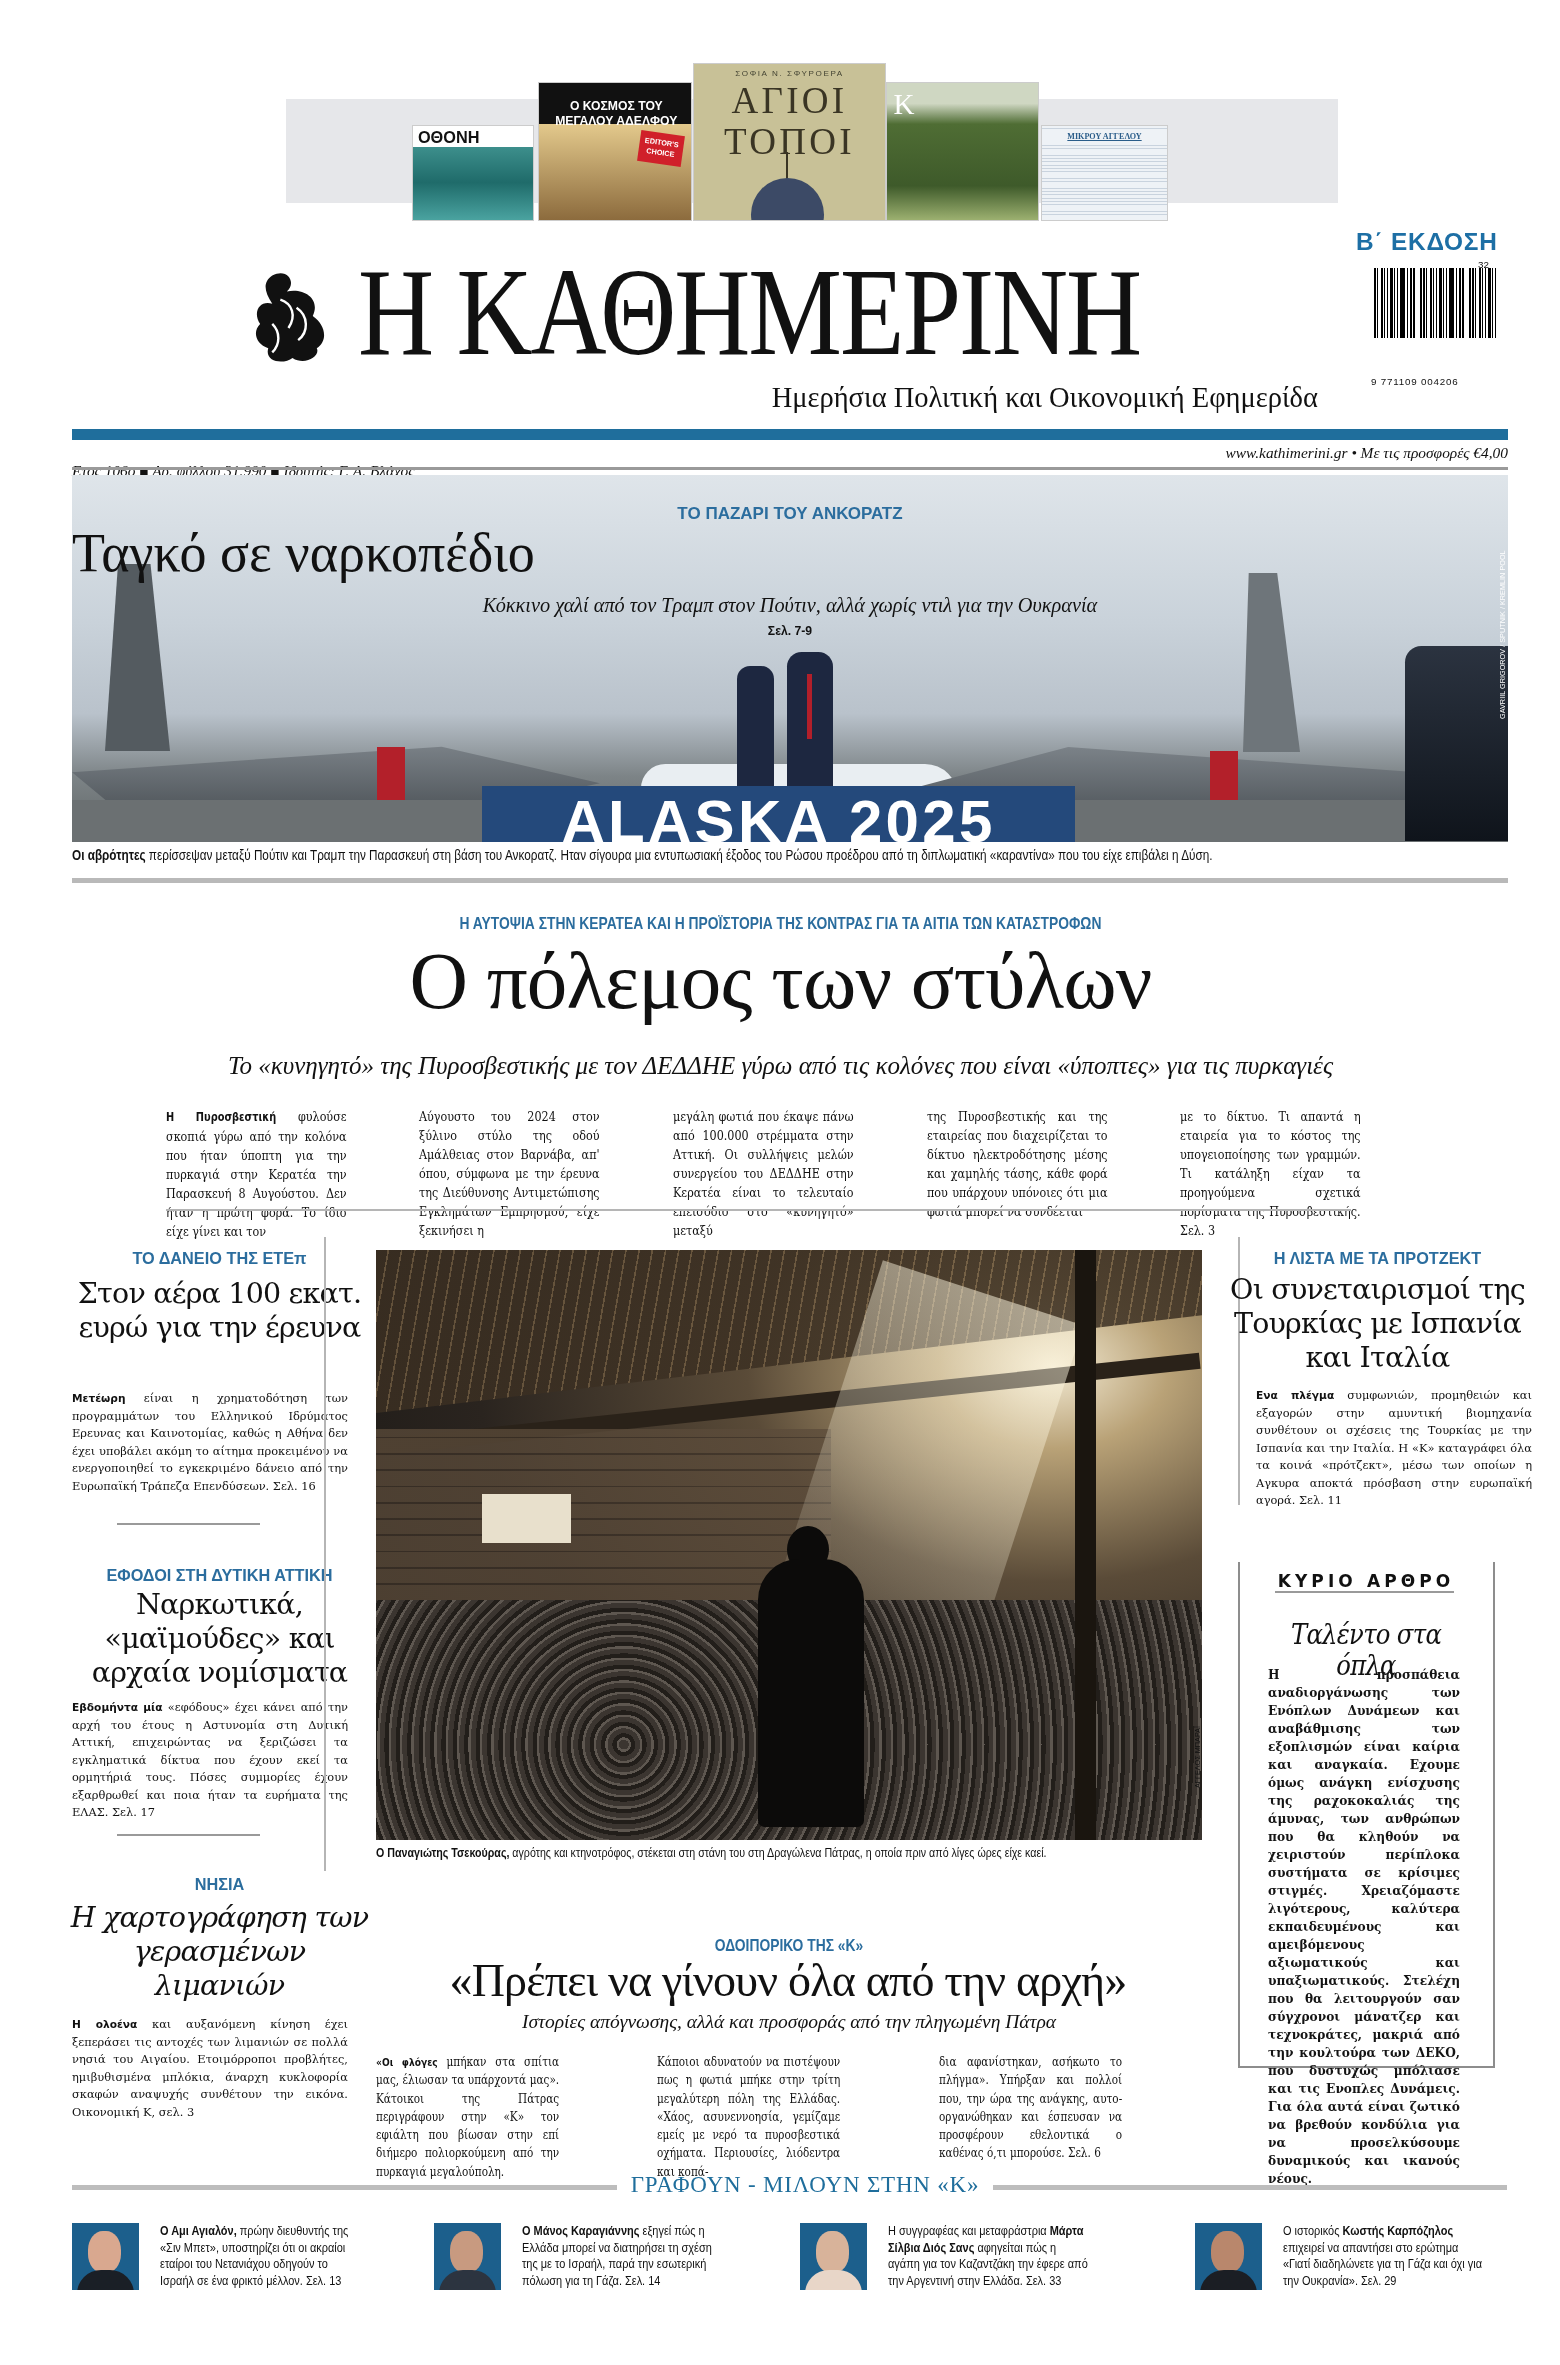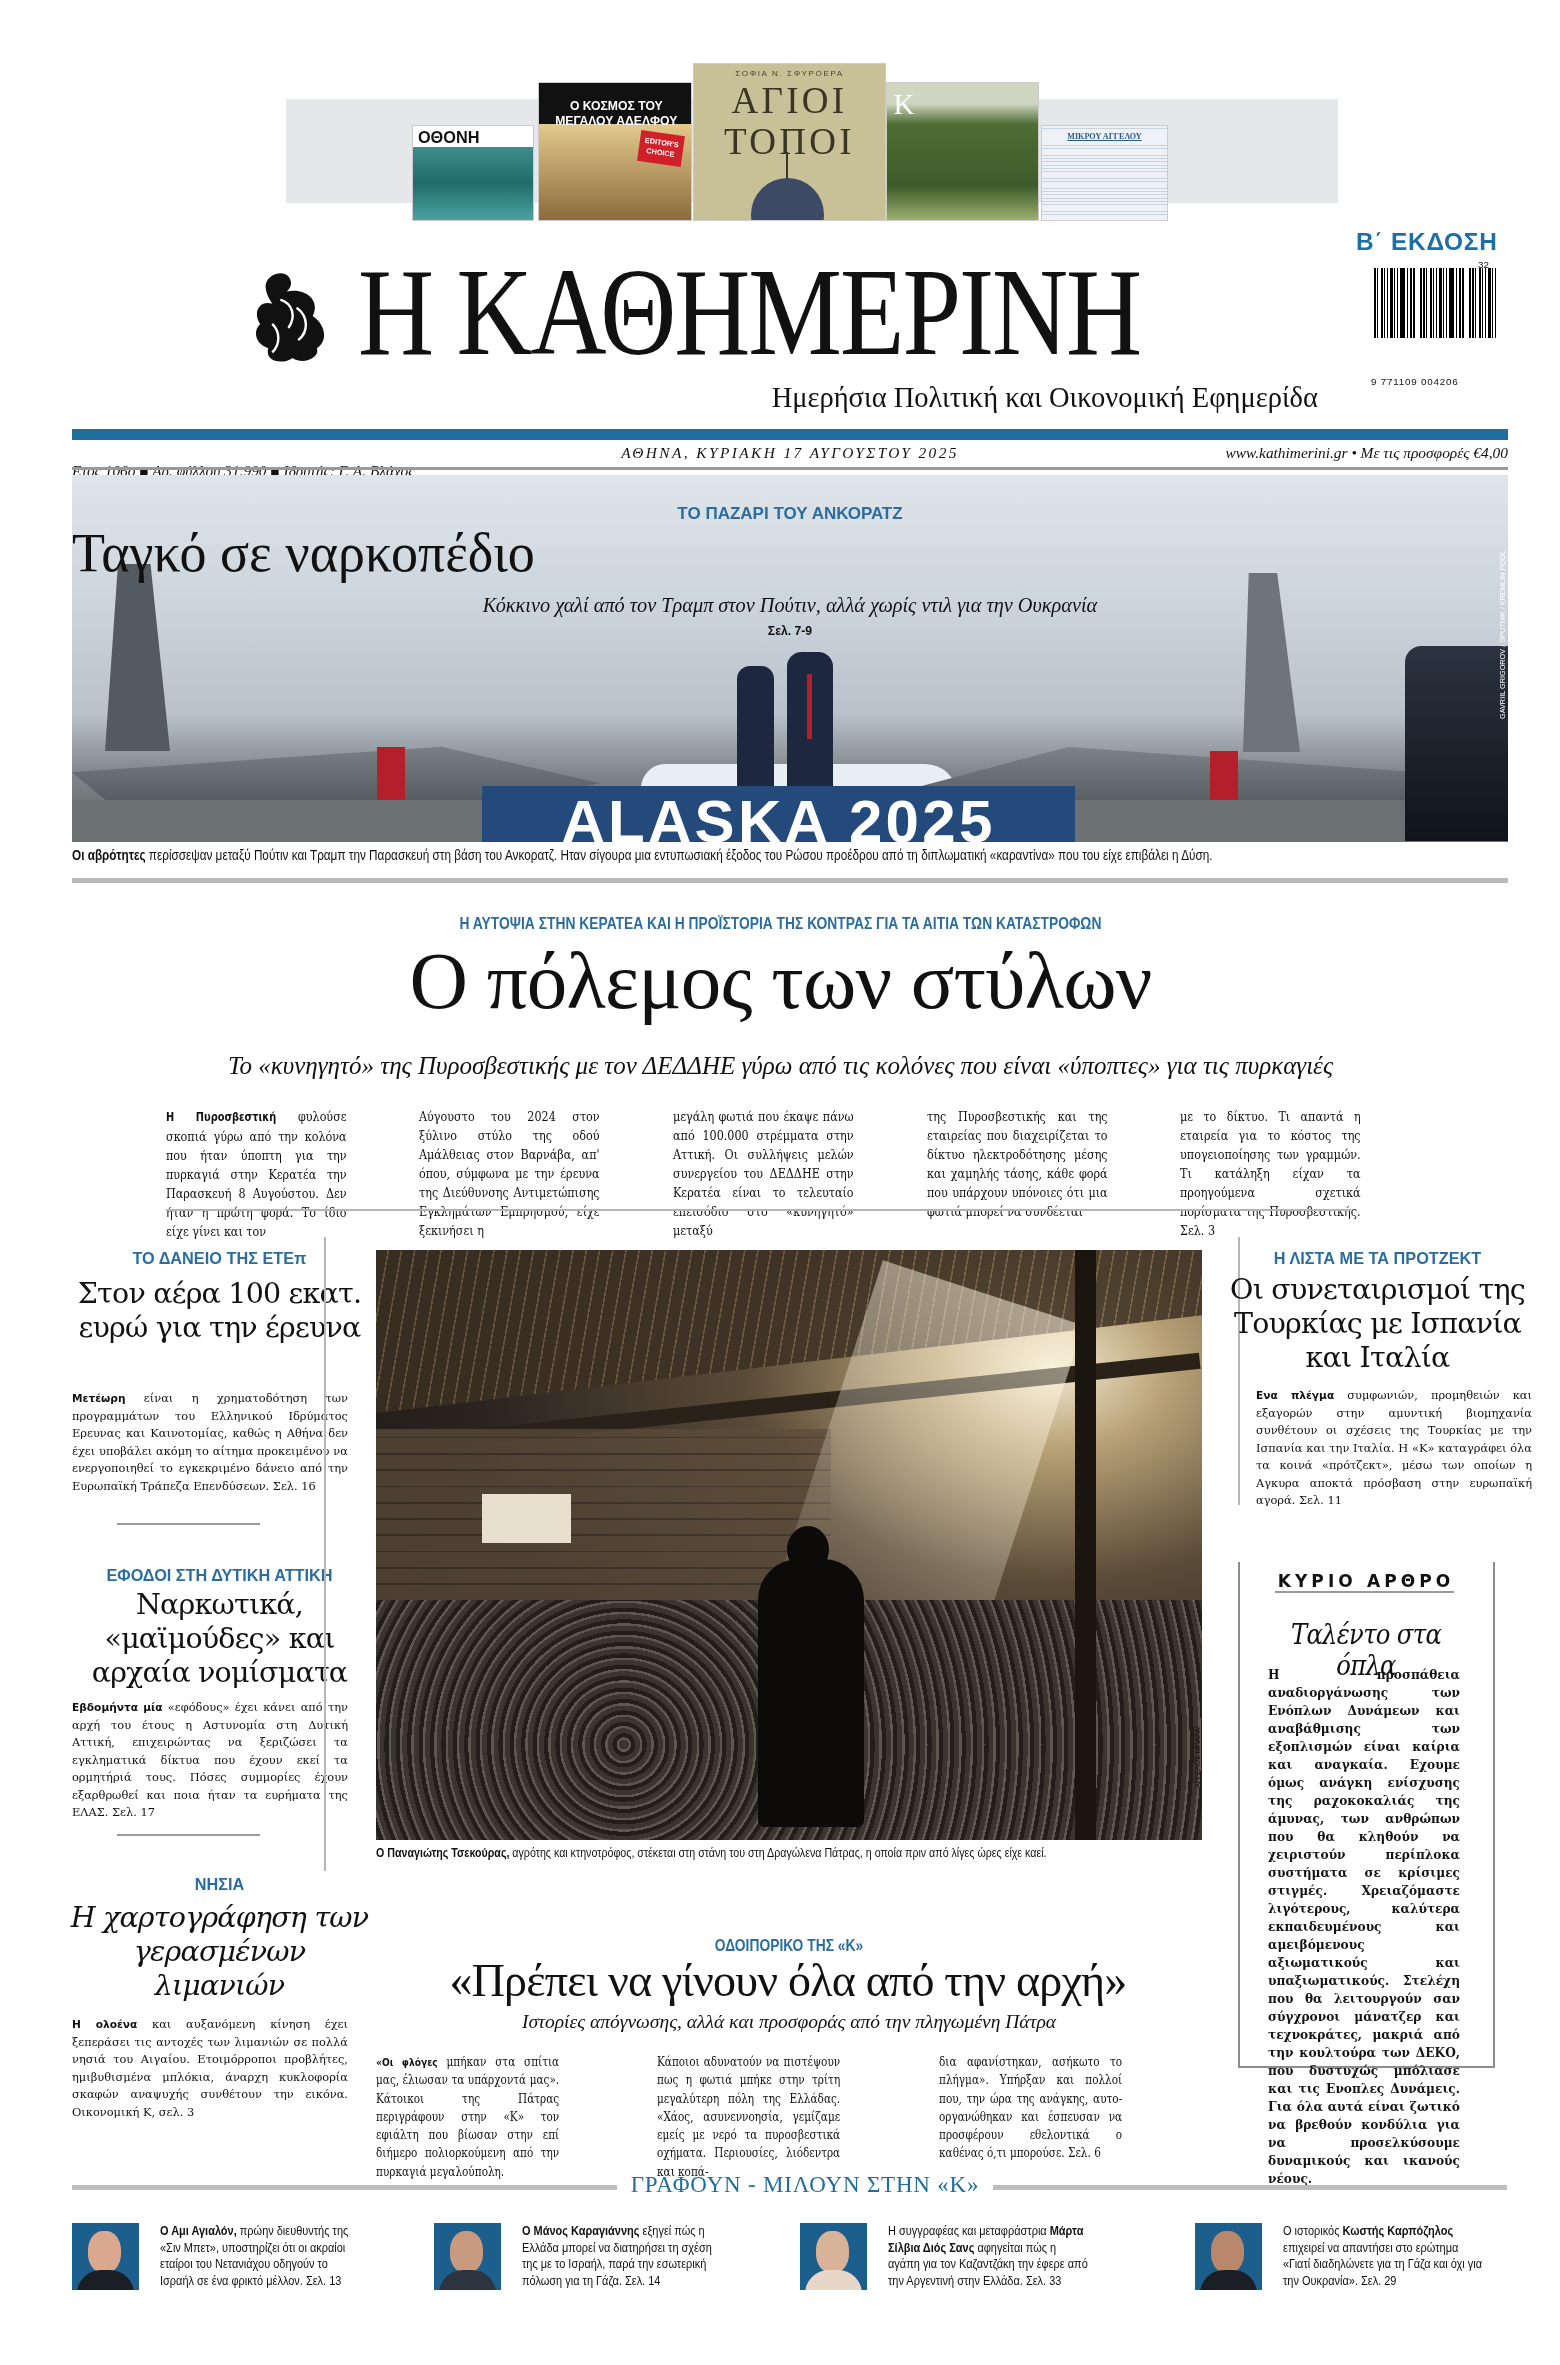--- a/index.html
+++ b/index.html
@@ -182,21 +182,20 @@
 <svg class="abs" id="logo-griffin" viewBox="0 0 110 124">
   <path d="M30 10 C50 0 60 20 48 30 C70 25 90 40 80 60 C95 70 100 90 85 100 C90 110 70 122 55 112 C45 120 20 118 25 100 C10 95 5 80 15 70 C5 55 15 40 30 45 C20 30 18 18 30 10 Z" fill="#111"></path>
   <path d="M40 40 C55 45 60 60 50 75 M60 50 C75 60 75 80 62 90 M30 70 C40 80 40 95 30 105" stroke="#fff" stroke-width="3" fill="none"></path>
 </svg>
 <div class="abs" id="logo-title">Η ΚΑΘΗΜΕΡΙΝΗ</div>
 <div class="abs" id="tagline">Ημερήσια Πολιτική και Οικονομική Εφημερίδα</div>
 
 <div class="abs" id="blue-rule"></div>
 <div class="abs" id="dateline">
   <span class="abs" id="dateline-left">Ετος 106ο ■ Αρ. φύλλου 31.990 ■ Ιδρυτής: Γ. Α. Βλάχος</span>
-  <span class="abs" id="dateline-center">ΑΘΗΝΑ, ΚΥΡΙΑΚΗ 17 ΑΥΓΟΥΣΤΟΥ 2025</span>
   <span class="abs" id="dateline-right">www.kathimerini.gr • Με τις προσφορές €4,00</span>
 </div>
 <div class="abs" id="grey-rule-1"></div>
 
 <div class="abs" id="hero">
   <div class="abs" id="af1"></div>
   <div class="abs" id="jet-left-tail"></div>
   <div class="jet" id="jet-left"></div>
   <div class="intake" id="intake-l"></div>
   <div class="abs" id="jet-right-tail"></div>

